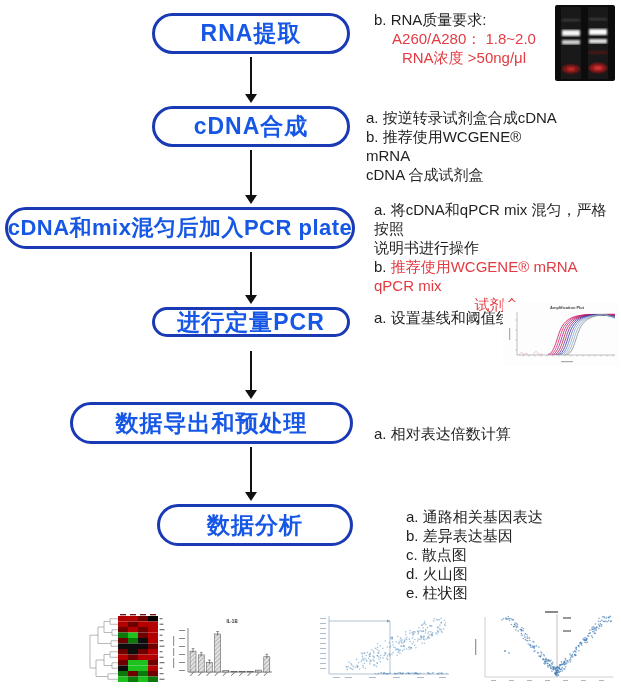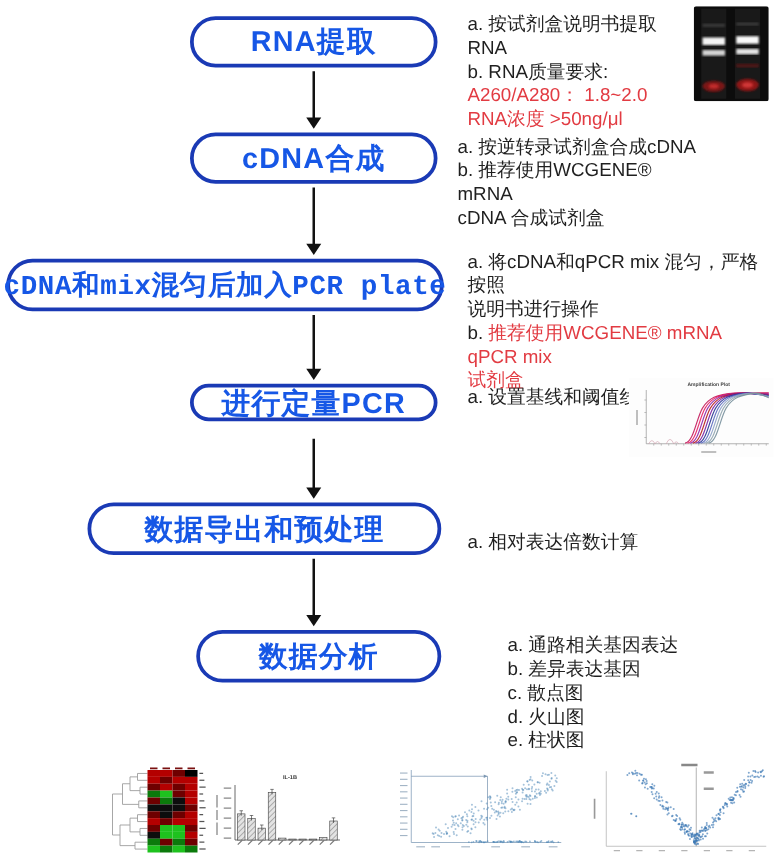--- a/index.html
+++ b/index.html
@@ -9,27 +9,27 @@
     --box-border:#1a3ab5; --box-text:#1657e6; --red:#e23b42; --ink:#1f1f1f; --arrow:#111;
     overflow:hidden;
   }
   .flow-box{
     position:absolute;box-sizing:border-box;background:#fff;
     border:3px solid var(--box-border);border-radius:24px;
     display:flex;align-items:center;justify-content:center;
     color:var(--box-text);font-weight:bold;font-size:23px;letter-spacing:1px;
     white-space:nowrap;
   }
-  .flow-box.wide{font-size:22px;letter-spacing:0.5px;font-family:Liberation Mono, monospace;}
+  .flow-box.wide{font-size:22px;letter-spacing:0.5px;}
   .arrow{position:absolute;width:12px;}
   .arrow .shaft{position:absolute;left:5px;top:0;width:2px;bottom:8px;background:var(--arrow);}
   .arrow .head{position:absolute;left:0;bottom:0;width:0;height:0;
     border-left:6px solid transparent;border-right:6px solid transparent;border-top:9px solid var(--arrow);}
   .note{position:absolute;font-size:15px;line-height:19px;color:var(--ink);}
-  .note .red{color:var(--red);}
+  .note .red{color:var(--red);text-align:center;}
   .thumb{position:absolute;}
   svg{display:block;}
 </style>
 </head>
 <body style="--box-border: #1a3ab5; --box-text: #1657e6; --red: #e23b42; --ink: #1f1f1f; --arrow: #111111;">
 
 <div class="flow-box" style="left:152px;top:13px;width:198px;height:41px;">
   <span>RNA提取</span>
 </div>
 
@@ -72,21 +72,20 @@
 <div class="arrow" style="left:245px;top:447px;height:54px;">
   <div class="shaft"></div>
   <div class="head"></div>
 </div>
 
 <div class="flow-box" style="left:157px;top:504px;width:196px;height:42px;text-align:right;">
   <span>数据分析</span>
 </div>
 
 <div class="note" style="left:374px;top:10px;width:180px;">
-  <div>a. 按试剂盒说明书提取RNA</div>
   <div>b. RNA质量要求:</div>
   <div class="red">A260/A280： 1.8~2.0</div>
   <div class="red">RNA浓度 &gt;50ng/μl</div>
 </div>
 
 <div class="note" style="left:366px;top:108px;width:200px;">
   <div>a. 按逆转录试剂盒合成cDNA</div>
   <div>b. 推荐使用WCGENE® mRNA</div>
   <div>cDNA 合成试剂盒</div>
 </div>

